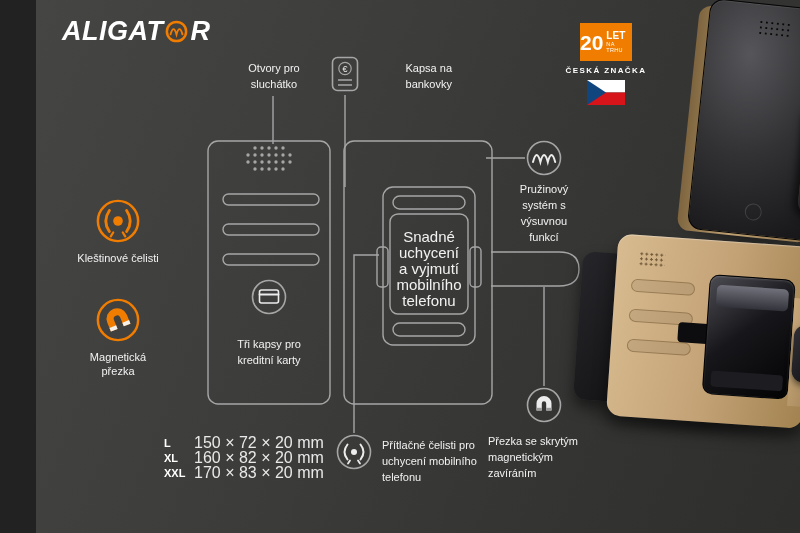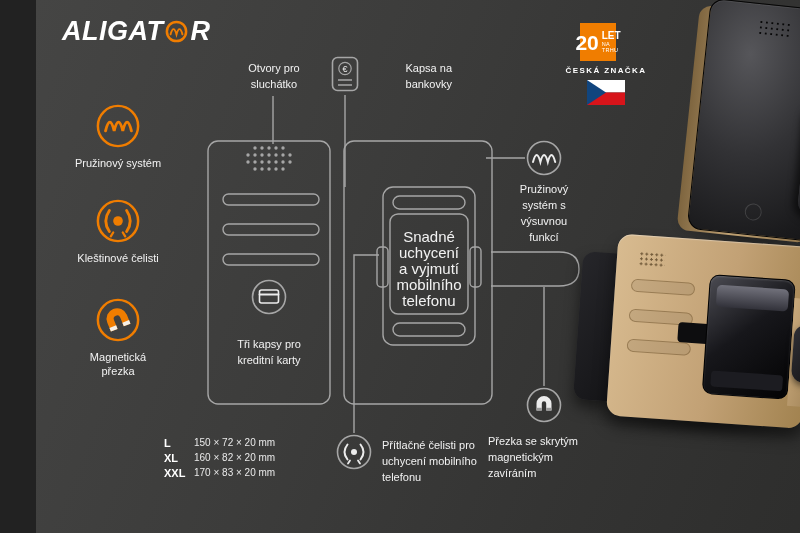--- a/index.html
+++ b/index.html
@@ -7,21 +7,21 @@
   #stage {
     position:relative; width:800px; height:533px; overflow:hidden;
     background:linear-gradient(112deg,#454544 0%,#3c3c3b 40%,#343433 70%,#2d2d2c 100%);
     font-family:"Liberation Sans","DejaVu Sans",sans-serif; color:#efefef;margin-left:36px;
   }
   
   .logo { position:absolute; left:26px; top:16px; display:flex; align-items:center;
           font-size:27px; font-weight:bold; font-style:italic; letter-spacing:.5px; color:#fff; z-index:5; }
   .logo svg { width:25px; height:25px; margin:0 1px; }
   
-  .badge20 { position:absolute; left:544px; top:23px; width:36px; height:38px;
+  .badge20 { position:absolute; left:544px; top:23px; width:52px; height:38px;
              background:var(--accent,#f07d00); display:flex; align-items:center; justify-content:center; gap:3px; z-index:5; }
   .b20 { font-size:21px; font-weight:bold; color:#fff; line-height:1; }
   .blet { display:flex; flex-direction:column; line-height:1; color:#fff; }
   .blet .l1 { font-size:10px; font-weight:bold; }
   .blet .l2 { font-size:5.5px; letter-spacing:.3px; margin-top:1px; }
   .ceska { position:absolute; left:528px; top:66px; width:84px; text-align:center;
            font-size:8px; font-weight:bold; letter-spacing:1.4px; color:#fff; z-index:5; }
   .flag { position:absolute; left:551px; top:80px; width:38px; height:25px; z-index:5; }
   
   .feature { position:absolute; left:37px; width:90px; display:flex; flex-direction:column;
@@ -43,21 +43,21 @@
   .co-kapsa  { left:336px; top:60px;  width:80px;text-align:right; }
   .co-cards  { left:194px; top:336px; width:78px;  text-align:center; }
   .co-snadne { left:358px; top:229px; width:70px;  text-align:center; font-size:15px; }
   .co-spring { left:470px; top:181px; width:76px;  text-align:center; }
   .co-jaws   { left:346px; top:437px; width:112px; }
   .co-buckle { left:452px; top:433px; width:112px; text-align:left; }
   
   .sizes { position:absolute; left:128px; top:435px; z-index:4; }
   .srow { display:flex; height:15px; align-items:center; }
   .sl { width:30px; font-size:11px; font-weight:bold; color:#fff; }
-  .sv { font-size:10px; color:#e9e9e9; }
+  .sv { font-size:16px; color:#e9e9e9; }
   
   .photo { position:absolute; z-index:3; }
   .cc { left:652px; top:4px; width:150px; height:240px; transform:rotate(6deg); }
   .cc-shadow { position:absolute; left:-8px; top:214px; width:156px; height:30px;
                background:radial-gradient(ellipse,rgba(0,0,0,.55),transparent 70%); filter:blur(5px); }
   .cc-pages { position:absolute; left:0; top:8px; width:132px; height:226px; border-radius:12px;
               background:linear-gradient(90deg,#7e653f,#c0a274 40%,#90744a); }
   .cc-cover { position:absolute; left:10px; top:0; width:140px; height:232px; border-radius:14px;
               background:radial-gradient(130% 110% at 32% 22%,#56565a 0%,#323235 40%,#1a1a1c 75%,#0e0e10 100%);
               border:1px solid #050505; box-shadow:inset 0 1px 1px rgba(255,255,255,.08); }
@@ -163,27 +163,20 @@
       <span class="l2">NA TRHU</span>
     </span>
   </div>
   <div class="ceska">ČESKÁ ZNAČKA</div>
   <svg class="flag" viewBox="0 0 38 25">
     <rect x="0" y="0" width="38" height="12.5" fill="#ffffff"></rect>
     <rect x="0" y="12.5" width="38" height="12.5" fill="#d7141a"></rect>
     <polygon points="0,0 19,12.5 0,25" fill="#11457e"></polygon>
   </svg>
 
-  <div class="feature" style="top:103px">
-    <svg viewBox="0 0 48 48">
-      <circle cx="24" cy="24" r="21" class="oring"></circle>
-      <path d="M11 29 q4.5 -18 9 0 q4.5 -18 9 0 q4.5 -18 9 0" class="ostroke"></path>
-    </svg>
-    <div class="flabel">Pružinový systém</div>
-  </div>
   <div class="feature" style="top:198px">
     <svg viewBox="0 0 48 48">
       <circle cx="24" cy="24" r="21" class="oring"></circle>
       <path d="M15 13 Q7.5 24 15 35" class="ostroke"></path>
       <path d="M33 13 Q40.5 24 33 35" class="ostroke"></path>
       <circle cx="24" cy="24" r="5" class="ofill"></circle>
       <path d="M19 36 L16.5 40 M29 36 L31.5 40" class="ostroke" style="stroke-width:2.4"></path>
     </svg>
     <div class="flabel">Kleštinové čelisti</div>
   </div>

